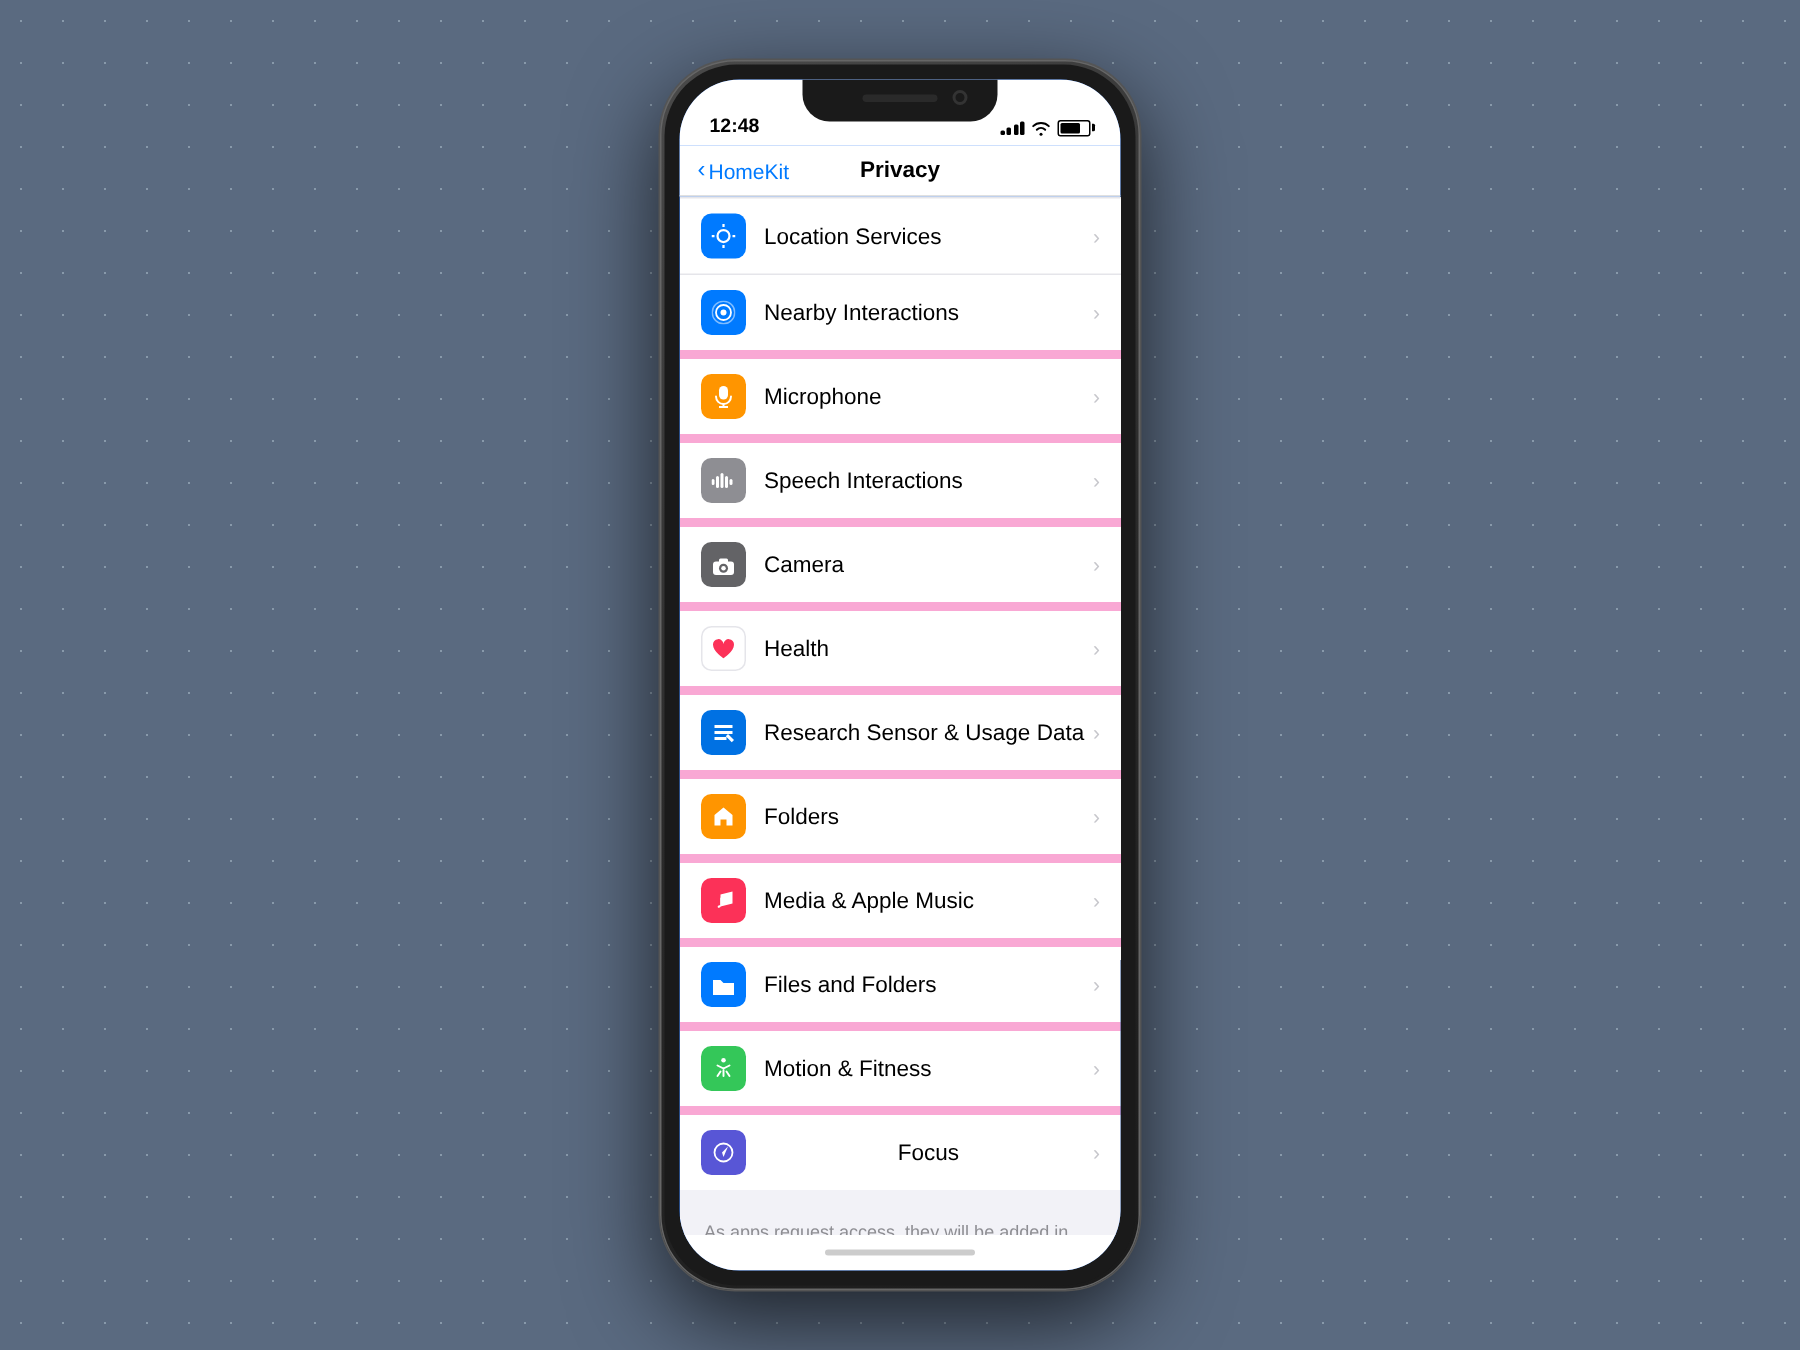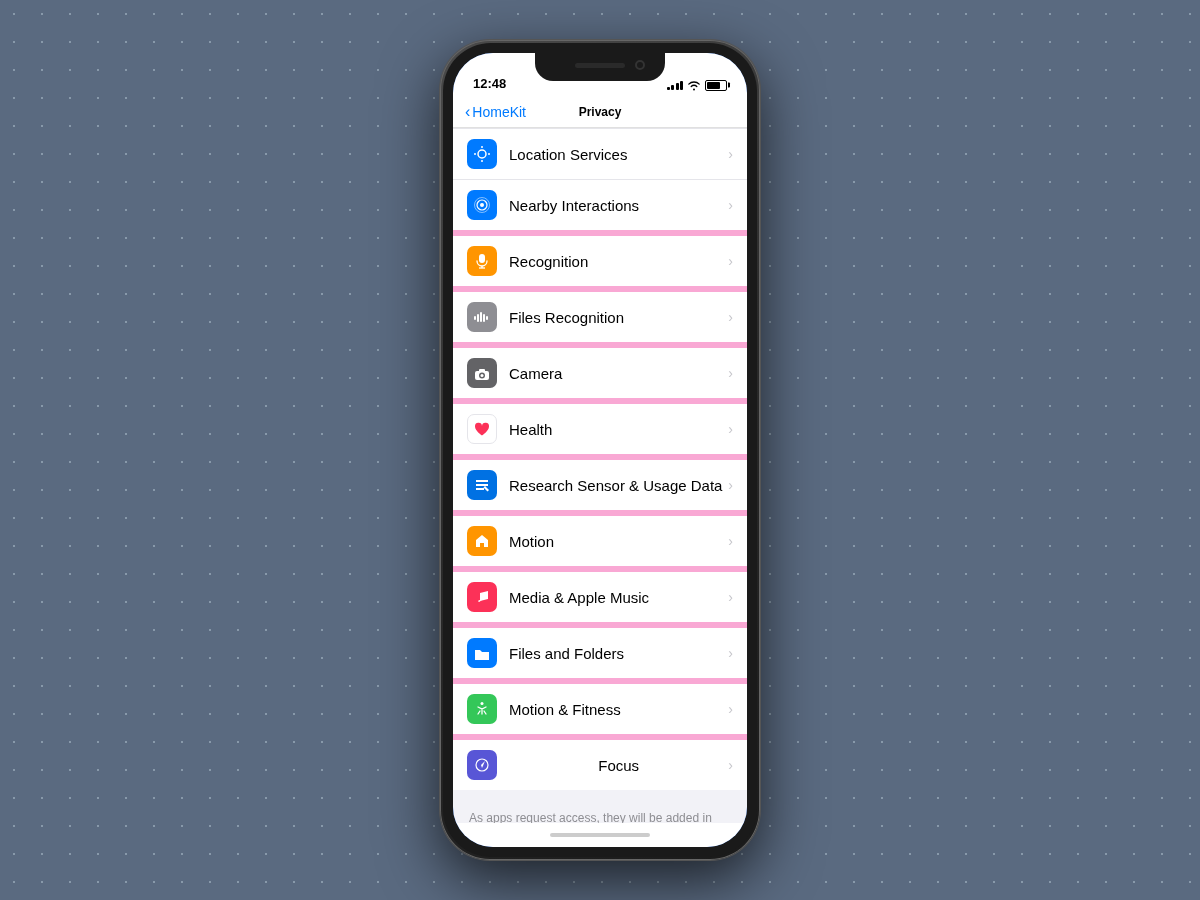--- a/index.html
+++ b/index.html
@@ -170,21 +170,21 @@
       font-size: 14px;
       cursor: pointer;
     }
 
     .nav-back-chevron {
       font-size: 16px;
       margin-right: 2px;
     }
 
     .nav-title {
-      font-size: 12px;
+      font-size: 15px;
       font-weight: 600;
       color: #000;
     }
 
     
     .scroll-content {
       flex: 1;
       overflow-y: auto;
       background: #f2f2f7;
     }
@@ -360,35 +360,35 @@
 
           <div class="settings-row">
             <div class="row-icon" style="background:#FF9500;">
               <svg width="12" height="16" viewBox="0 0 12 16" fill="white">
                 <rect x="3" y="1" width="6" height="9" rx="3" fill="white"></rect>
                 <path d="M1 8c0 2.8 2.2 5 5 5s5-2.2 5-5" stroke="white" stroke-width="1.3" fill="none" stroke-linecap="round"></path>
                 <line x1="6" y1="13" x2="6" y2="15" stroke="white" stroke-width="1.3"></line>
                 <line x1="3" y1="15" x2="9" y2="15" stroke="white" stroke-width="1.3"></line>
               </svg>
             </div>
-            <span class="row-label">Recognition</span>
+            <span class="row-label">Microphone</span>
             <span class="row-chevron">›</span>
           </div>
 
           <div class="settings-row">
             <div class="row-icon" style="background:#8e8e93;">
               <svg width="16" height="12" viewBox="0 0 16 12" fill="white">
                 <rect x="0" y="5" width="2" height="4" rx="1" fill="white"></rect>
                 <rect x="3" y="3" width="2" height="8" rx="1" fill="white"></rect>
                 <rect x="6" y="1" width="2" height="10" rx="1" fill="white"></rect>
                 <rect x="9" y="3" width="2" height="8" rx="1" fill="white"></rect>
                 <rect x="12" y="5" width="2" height="4" rx="1" fill="white"></rect>
               </svg>
             </div>
-            <span class="row-label">Files Recognition</span>
+            <span class="row-label">Speech Interactions</span>
             <span class="row-chevron">›</span>
           </div>
 
           <div class="settings-row">
             <div class="row-icon" style="background:#636366;">
               <svg width="16" height="13" viewBox="0 0 16 13" fill="white">
                 <rect x="1" y="4" width="14" height="9" rx="2" fill="white"></rect>
                 <circle cx="8" cy="8.5" r="3" fill="#636366"></circle>
                 <circle cx="8" cy="8.5" r="1.5" fill="white"></circle>
                 <rect x="5" y="2" width="6" height="3" rx="1" fill="white"></rect>
@@ -418,21 +418,21 @@
             <span class="row-label">Research Sensor &amp; Usage Data</span>
             <span class="row-chevron">›</span>
           </div>
 
           <div class="settings-row">
             <div class="row-icon" style="background:#FF9500;">
               <svg width="14" height="14" viewBox="0 0 14 14" fill="white">
                 <path d="M7 1L1 6v7h4V9h4v4h4V6z" fill="white"></path>
               </svg>
             </div>
-            <span class="row-label">Motion</span>
+            <span class="row-label">Folders</span>
             <span class="row-chevron">›</span>
           </div>
 
           <div class="settings-row">
             <div class="row-icon" style="background:#FC3158;">
               <svg width="14" height="15" viewBox="0 0 14 15" fill="white">
                 <path d="M5 11V3l8-2v8" stroke="white" stroke-width="0" fill="white"></path>
                 <path d="M5 3L13 1v8l-8-2V3z" fill="white" opacity="0"></path>
                 <text x="2" y="12" font-size="12" fill="white">♪</text>
               </svg>

